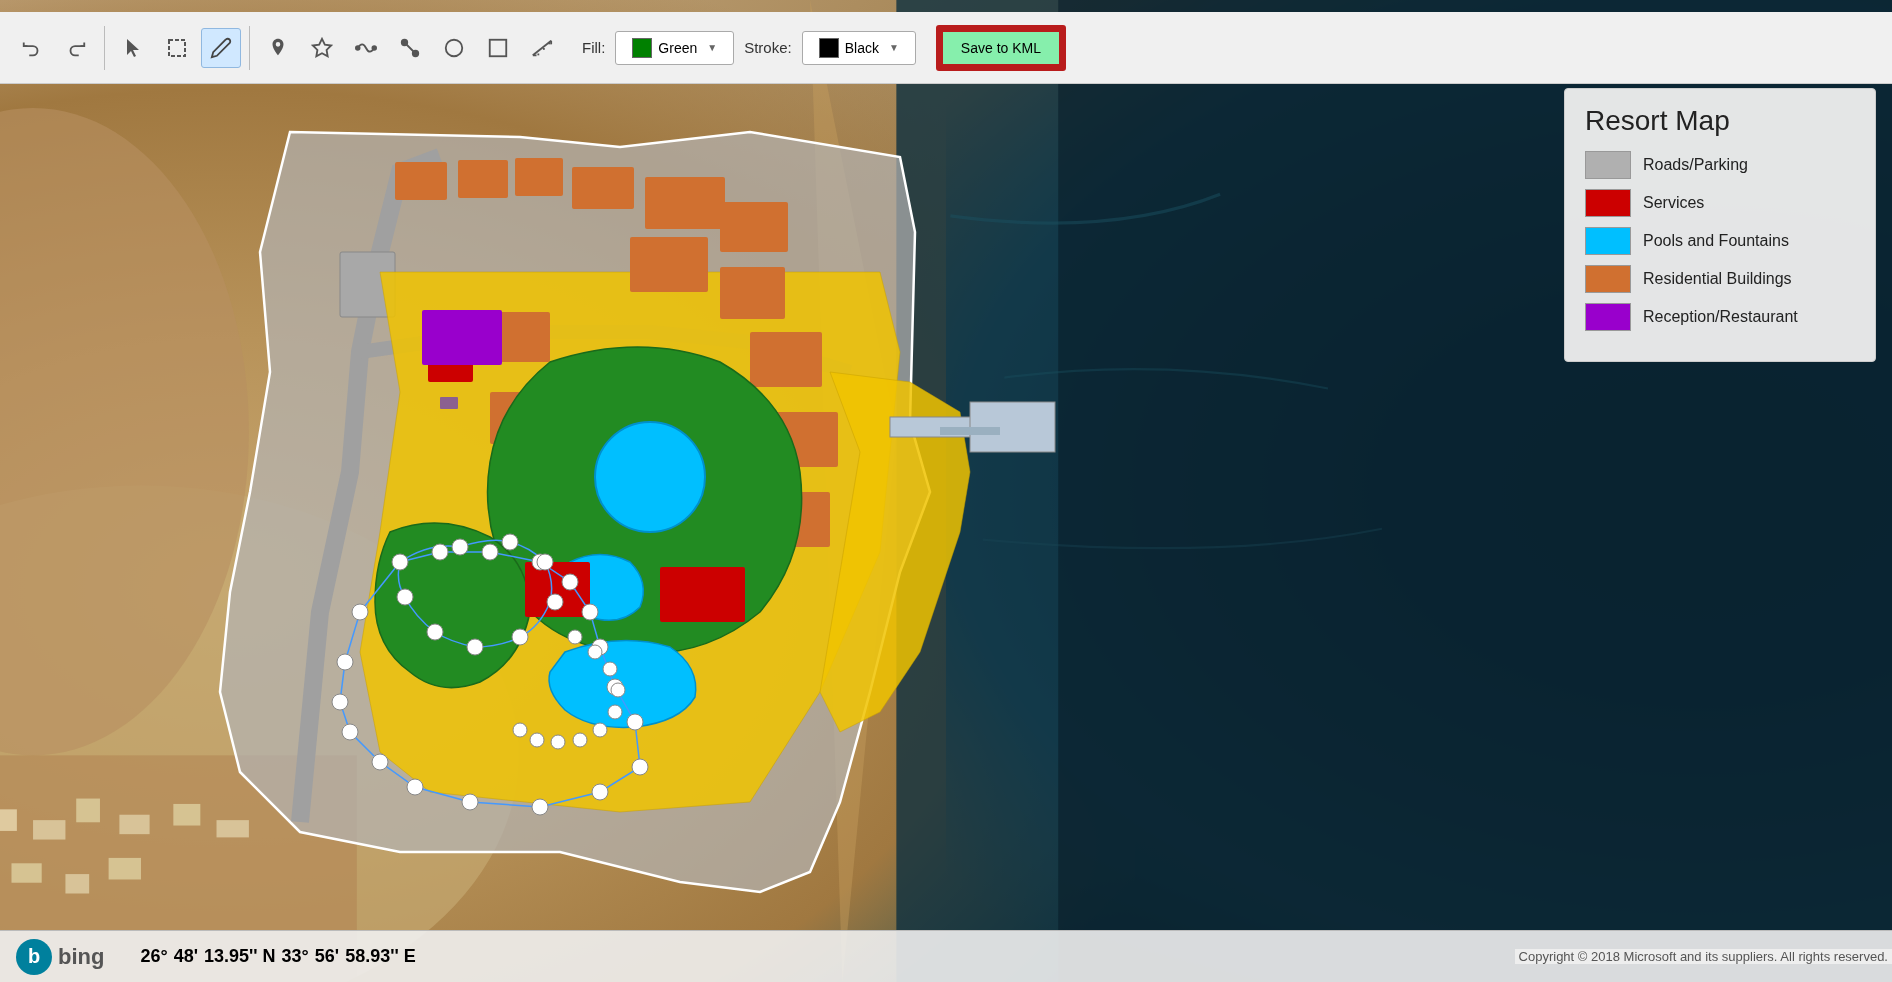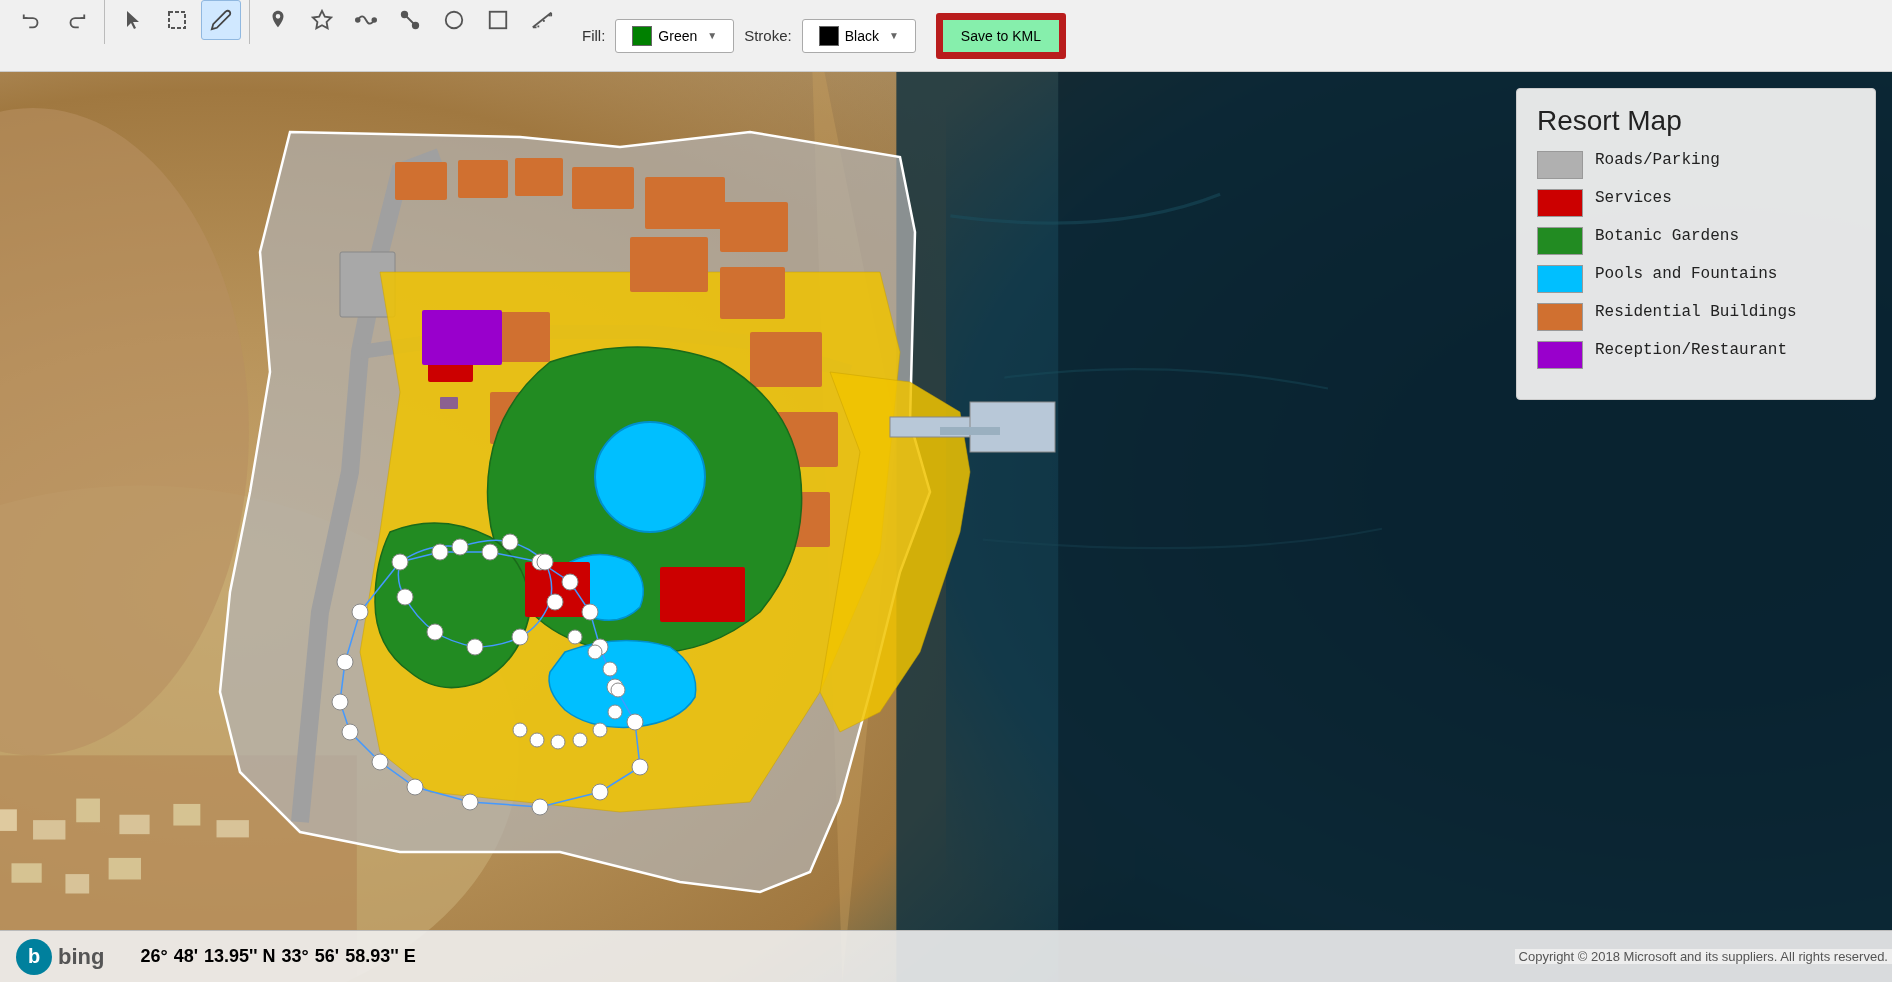--- a/index.html
+++ b/index.html
@@ -23,25 +23,26 @@
     .terrain-water {
       position: absolute;
       top: 0; right: 0;
       width: 50%; height: 100%;
       background: radial-gradient(ellipse at 80% 50%, #0a2535 0%, #0d3040 30%, #1a4555 50%, #2a6070 70%, transparent 90%);
     }
 
     
     #toolbar {
       position: absolute;
-      top: 0; left: 0; right: 0;
+      top: 12px; left: 0; right: 0;
       height: 72px;
       background: #f0f0f0;
       border-bottom: 1px solid #ccc;
       display: flex;
+      align-items: center;
       padding: 0 12px;
       gap: 4px;
       z-index: 100;
     }
     .tool-btn {
       width: 40px; height: 40px;
       background: transparent;
       border: 1px solid transparent;
       border-radius: 3px;
       cursor: pointer;
@@ -93,39 +94,38 @@
       border-radius: 3px;
       font-size: 14px;
       cursor: pointer;
       margin-left: 10px;
     }
 
     
     #legend {
       position: absolute;
       top: 88px; right: 16px;
-      width: 360px;
+      width: 312px;
       background: rgba(240,240,240,0.95);
       border: 1px solid #ccc;
       border-radius: 4px;
       padding: 16px 20px 20px 20px;
       z-index: 100;
     }
     .legend-title {
       font-size: 28px;
       font-weight: 300;
       color: #222;
       margin-bottom: 14px;
     }
     .legend-item {
       display: flex;
-      align-items: flex-start;
+      align-items: center;
       gap: 12px;
       margin-bottom: 10px;
-      font-family: Liberation Mono, monospace;
     }
     .legend-color {
       width: 46px; height: 28px;
       border: 1px solid #999;
       flex-shrink: 0;
     }
     .legend-text {
       font-size: 16px;
       color: #222;
     }
@@ -410,24 +410,20 @@
 
   <div class="legend-item">
     <div class="legend-color" style="background:#b0b0b0;"></div>
     <span class="legend-text">Roads/Parking</span>
   </div>
   <div class="legend-item">
     <div class="legend-color" style="background:#cc0000;"></div>
     <span class="legend-text">Services</span>
   </div>
   <div class="legend-item">
-    <div class="legend-color" style="background:#228B22;"></div>
-    <span class="legend-text">Botanic Gardens</span>
-  </div>
-  <div class="legend-item">
     <div class="legend-color" style="background:#00bfff;"></div>
     <span class="legend-text">Pools and Fountains</span>
   </div>
   <div class="legend-item">
     <div class="legend-color" style="background:#d07030;"></div>
     <span class="legend-text">Residential Buildings</span>
   </div>
   <div class="legend-item">
     <div class="legend-color" style="background:#9900cc;"></div>
     <span class="legend-text">Reception/Restaurant</span>

